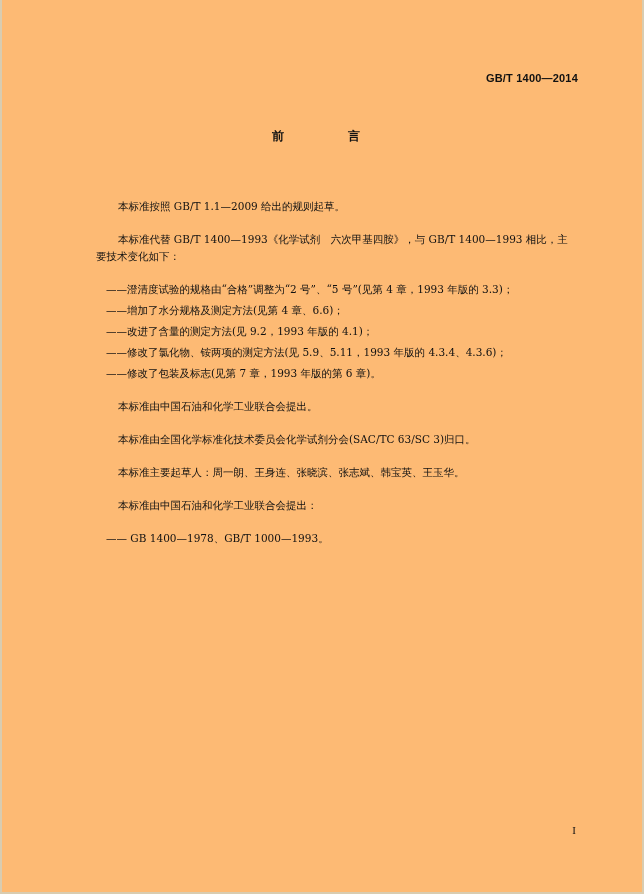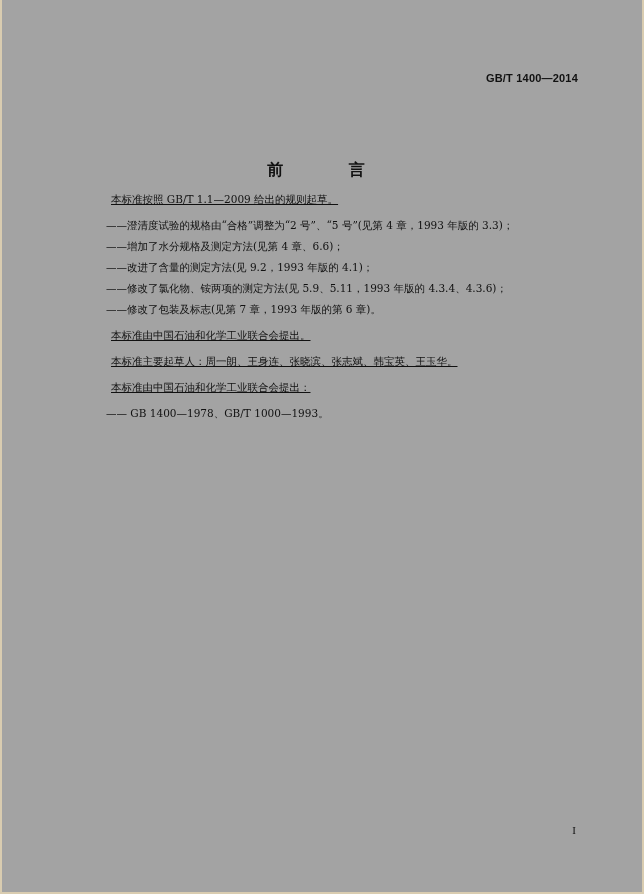--- a/index.html
+++ b/index.html
@@ -7,70 +7,71 @@
       width: 644px; height: 894px;
       background: #d9ccb0;
       position: relative;
       overflow: hidden;
       font-family: "DejaVu Serif", "Liberation Serif", serif;
       color: #111;
     }
     .page {
       position: absolute;
       left: 2px; top: 0; width: 640px; height: 892px;
-      background: #a3a3a3;
+      background: #fdba74;
     }
     .std-code {
       position: absolute;
       right: 64px; top: 72px;
       font-family: "Liberation Sans", "DejaVu Sans", sans-serif;
       font-weight: bold;
       font-size: 11px;
       letter-spacing: 0.2px;
     }
     .page-title {
       position: absolute;
       left: 0; right: 0; top: 128px;
       text-align: center;
       font-family: "DejaVu Sans", sans-serif;
       font-weight: bold;
-      font-size: 16px;
+      font-size: 12px;
       letter-spacing: 30px;
       padding-left: 18px;
-      margin-top: 32px;
     }
     .body-text {
       position: absolute;
       left: 78px; top: 182px; width: 512px;
       font-size: 10.5px;
       line-height: 17px;
     }
-    .para { margin: 9px; padding: 0; text-indent: 22px; text-decoration: underline; }
+    .para { margin: 16px; padding: 0; text-indent: 22px; }
     .item { margin: 4px; padding-left: 22px; white-space: nowrap; }
     .page-num {
       position: absolute;
       right: 66px; top: 824px;
       font-size: 11px;
       font-family: "Liberation Serif", serif;
     }
   </style>
 </head>
 <body>
 
 <div class="page">
   <div class="std-code">GB/T 1400—2014</div>
   <div class="page-title">前 言</div>
 
   <div class="body-text">
     <p class="para">本标准按照 GB/T 1.1—2009 给出的规则起草。</p>
+    <p class="para">本标准代替 GB/T 1400—1993《化学试剂　六次甲基四胺》，与 GB/T 1400—1993 相比，主要技术变化如下：</p>
     <p class="item">——澄清度试验的规格由“合格”调整为“2 号”、“5 号”(见第 4 章，1993 年版的 3.3)；</p>
     <p class="item">——增加了水分规格及测定方法(见第 4 章、6.6)；</p>
     <p class="item">——改进了含量的测定方法(见 9.2，1993 年版的 4.1)；</p>
     <p class="item">——修改了氯化物、铵两项的测定方法(见 5.9、5.11，1993 年版的 4.3.4、4.3.6)；</p>
     <p class="item">——修改了包装及标志(见第 7 章，1993 年版的第 6 章)。</p>
     <p class="para">本标准由中国石油和化学工业联合会提出。</p>
+    <p class="para">本标准由全国化学标准化技术委员会化学试剂分会(SAC/TC 63/SC 3)归口。</p>
     <p class="para">本标准主要起草人：周一朗、王身连、张晓滨、张志斌、韩宝英、王玉华。</p>
     <p class="para">本标准由中国石油和化学工业联合会提出：</p>
     <p class="item">—— GB 1400—1978、GB/T 1000—1993。</p>
   </div>
 
   <div class="page-num">I</div>
 </div>
 
 </body></html>

